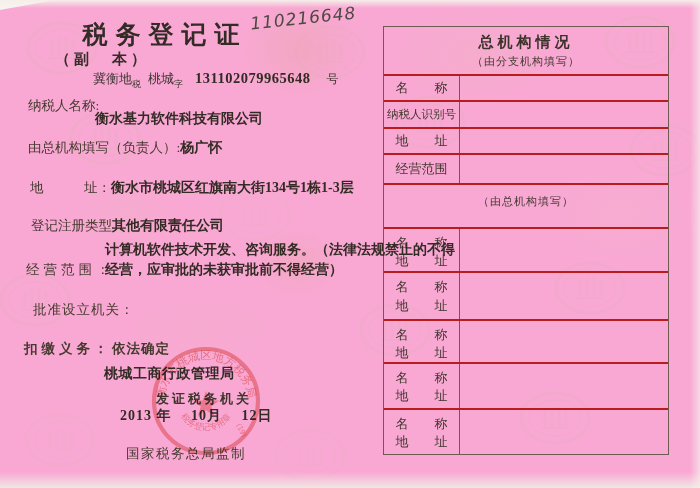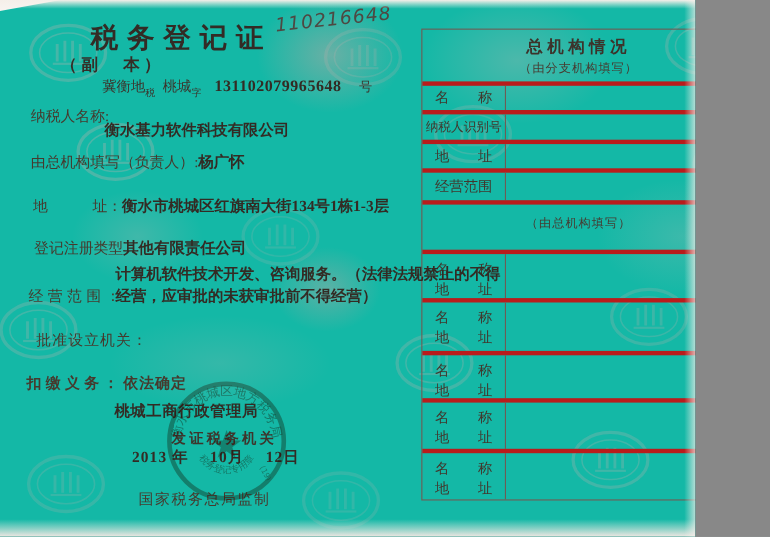--- a/index.html
+++ b/index.html
@@ -1,17 +1,17 @@
 <!DOCTYPE html>
 <html><head>
 <meta charset="utf-8">
 <style>
   html,body{margin:0;padding:0;background:#888;}
-  .stage{position:relative;width:632px;height:488px;overflow:hidden;
-         background:#14b8a6;font-family:"Liberation Serif","DejaVu Serif",serif;
+  .stage{position:relative;width:700px;height:488px;overflow:hidden;
+         background:#f9a8d4;font-family:"Liberation Serif","DejaVu Serif",serif;
          color:#3b322b;}
   
   .blotches{position:absolute;inset:0;z-index:0;pointer-events:none;
     background:
       radial-gradient(95px 75px at 300px 50px, rgba(232,164,164,.40), rgba(232,164,164,0) 70%),
       radial-gradient(70px 55px  at 297px 263px, rgba(232,164,164,.34), rgba(232,164,164,0) 70%),
       radial-gradient(120px 80px at 470px 55px, rgba(236,184,184,.26), rgba(236,184,184,0) 72%),
       radial-gradient(85px 60px  at 125px 215px, rgba(236,184,184,.20), rgba(236,184,184,0) 70%),
       radial-gradient(110px 75px at 620px 215px, rgba(238,192,192,.18), rgba(238,192,192,0) 70%),
       radial-gradient(140px 60px at 200px 330px, rgba(236,184,184,.15), rgba(236,184,184,0) 72%);}
@@ -40,21 +40,21 @@
   
   .f{position:absolute;z-index:5;white-space:nowrap;font-size:13.5px;color:#463a2e;}
   .f .val{font-weight:bold;font-size:14px;color:#332b24;}
   .sp2{letter-spacing:4px;}
   
   .rtable{position:absolute;left:383px;top:26px;width:286px;height:429px;z-index:1;
     border:1px solid #6e5c54;box-sizing:border-box;display:flex;flex-direction:column;}
   .sec-head{box-sizing:border-box;text-align:center;}
   .sec-head .t{font-size:15px;font-weight:bold;letter-spacing:4px;color:#3c332b;}
   .sec-head .s{font-size:11px;letter-spacing:1px;color:#463b31;margin-top:2px;}
-  .trow{box-sizing:border-box;border-top:4px solid #b91c1c;display:flex;}
+  .trow{box-sizing:border-box;border-top:2px solid #b91c1c;display:flex;}
   .tlabel{width:76px;box-sizing:border-box;border-right:1px solid #6e5c54;
     display:flex;flex-direction:column;justify-content:center;align-items:center;
     font-size:13px;color:#41372d;}
   .tlabel.small{font-size:11.5px;letter-spacing:0;}
   .tval{flex:1;}
   .block .tlabel{justify-content:space-between;padding:5px 0 4px 0;}
   
   .seal{position:absolute;left:147px;top:342px;width:118px;height:118px;z-index:6;
     mix-blend-mode:multiply;opacity:.85;pointer-events:none;}
 </style>

